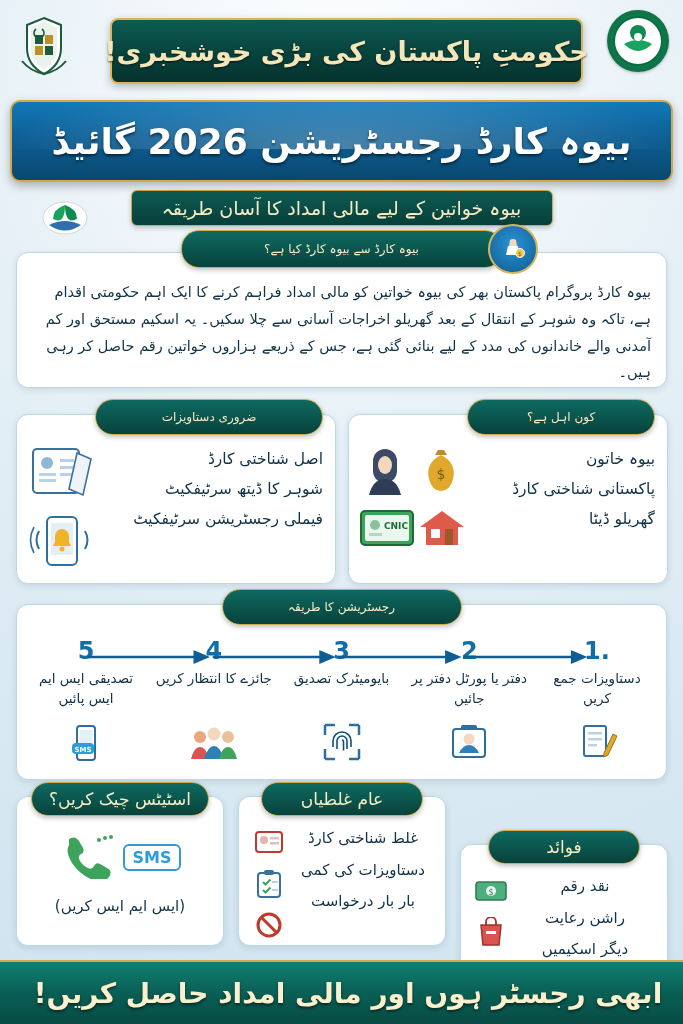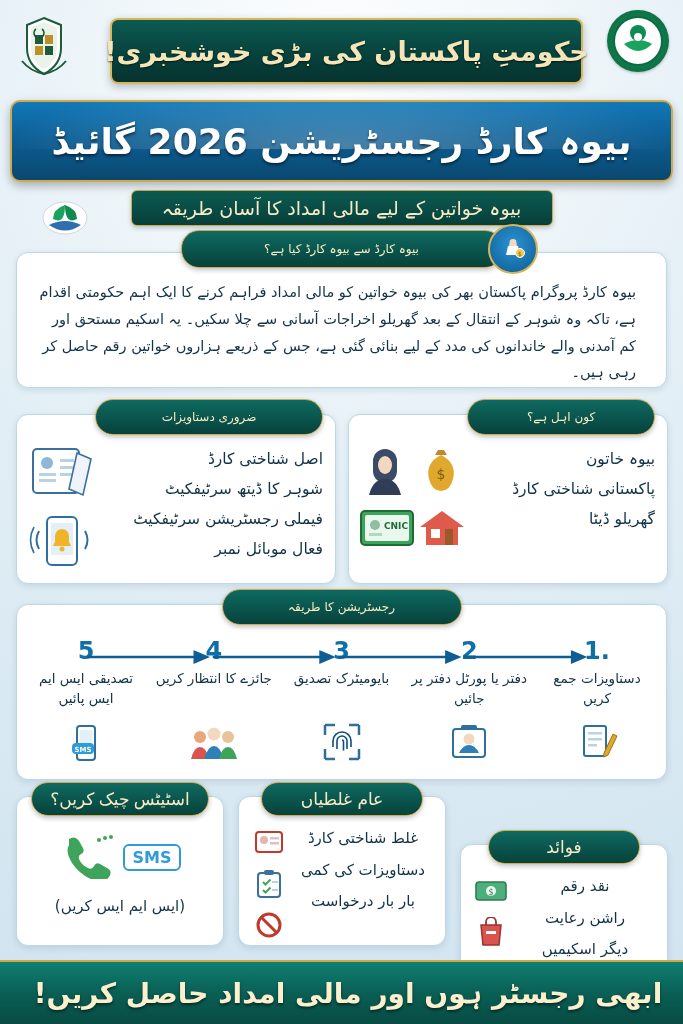--- a/index.html
+++ b/index.html
@@ -91,21 +91,21 @@
     width:320px;height:36px;z-index:3;
   }
   .what-icon{
     position:absolute;top:224px;left:calc(50% + 146px);width:46px;height:46px;
     border-radius:50%;
     background:radial-gradient(circle at 50% 40%,#2a93d6,#0d5c8f);
     border:2px solid #d6b45c;z-index:4;
     display:flex;align-items:center;justify-content:center;
   }
   .what-body{
-    position:absolute;top:252px;left:16px;right:16px;height:136px;padding:26px 30px 10px 18px;
+    position:absolute;top:252px;left:16px;right:16px;height:136px;padding:26px 15px 10px 18px;
     box-sizing:border-box;
   }
   .what-body p{
     margin:0;direction:rtl;text-align:right;font-size:14.5px;line-height:1.85;
     color:#123247;
   }
   
   .docs-card{position:absolute;top:414px;left:16px;width:318px;height:168px;}
   .elig-card{position:absolute;top:414px;left:348px;width:318px;height:168px;}
   .docs-pill{position:absolute;top:-16px;right:12px;width:226px;height:34px;}
@@ -262,21 +262,20 @@
           <path d="M12 18 q-5 9 0 18" fill="none" stroke="#2f6f9e" stroke-width="2"></path>
           <path d="M7 14 q-7 13 0 26" fill="none" stroke="#2f6f9e" stroke-width="1.6"></path>
           <path d="M58 18 q5 9 0 18" fill="none" stroke="#2f6f9e" stroke-width="2"></path>
         </svg>
       </div>
     </div>
     <div class="list">
       <div class="item">اصل شناختی کارڈ</div>
       <div class="item">شوہر کا ڈیتھ سرٹیفکیٹ</div>
       <div class="item">فیملی رجسٹریشن سرٹیفکیٹ</div>
-      <div class="item">فعال موبائل نمبر</div>
     </div>
   </div>
 
   <div class="card elig-card">
     <div class="pill elig-pill">
       <span>کون اہل ہے؟</span>
     </div>
     <div class="icon-col" style="width:110px;">
       <div style="display:flex;gap:4px;">
         <span>
@@ -411,21 +410,21 @@
           <line x1="312" y1="7" x2="420" y2="7"></line>
             <polygon points="420,2 432,7 420,12"></polygon>
           <line x1="438" y1="7" x2="546" y2="7"></line>
             <polygon points="546,2 558,7 546,12"></polygon>
         </g>
       </svg>
     </div>
   </div>
 
   <div class="card status-card">
-    <div class="pill sm-pill" style="width:176px;font-family:Liberation Serif, serif;">
+    <div class="pill sm-pill" style="width:176px;">
       <span>اسٹیٹس چیک کریں؟</span>
     </div>
     <div class="status-inner">
       <div style="display:flex;align-items:center;justify-content:center;gap:10px;">
         <span>
           <svg width="54" height="48" viewBox="0 0 54 48">
             <path d="M10 8 q6 -4 10 2 l4 7 q2 4 -2 6 q-4 2 -1 7 q3 5 8 7 q4 2 6 -2 q2 -4 6 -2 l7 4 q6 3 2 9 q-5 7 -16 3 q-13 -5 -21 -17 q-7 -11 -3 -18 z" fill="#3fa45b"></path>
             <circle cx="40" cy="9" r="2" fill="#3fa45b"></circle>
               <circle cx="46" cy="7" r="2" fill="#3fa45b"></circle>
               <circle cx="52" cy="6" r="2" fill="#3fa45b"></circle>

